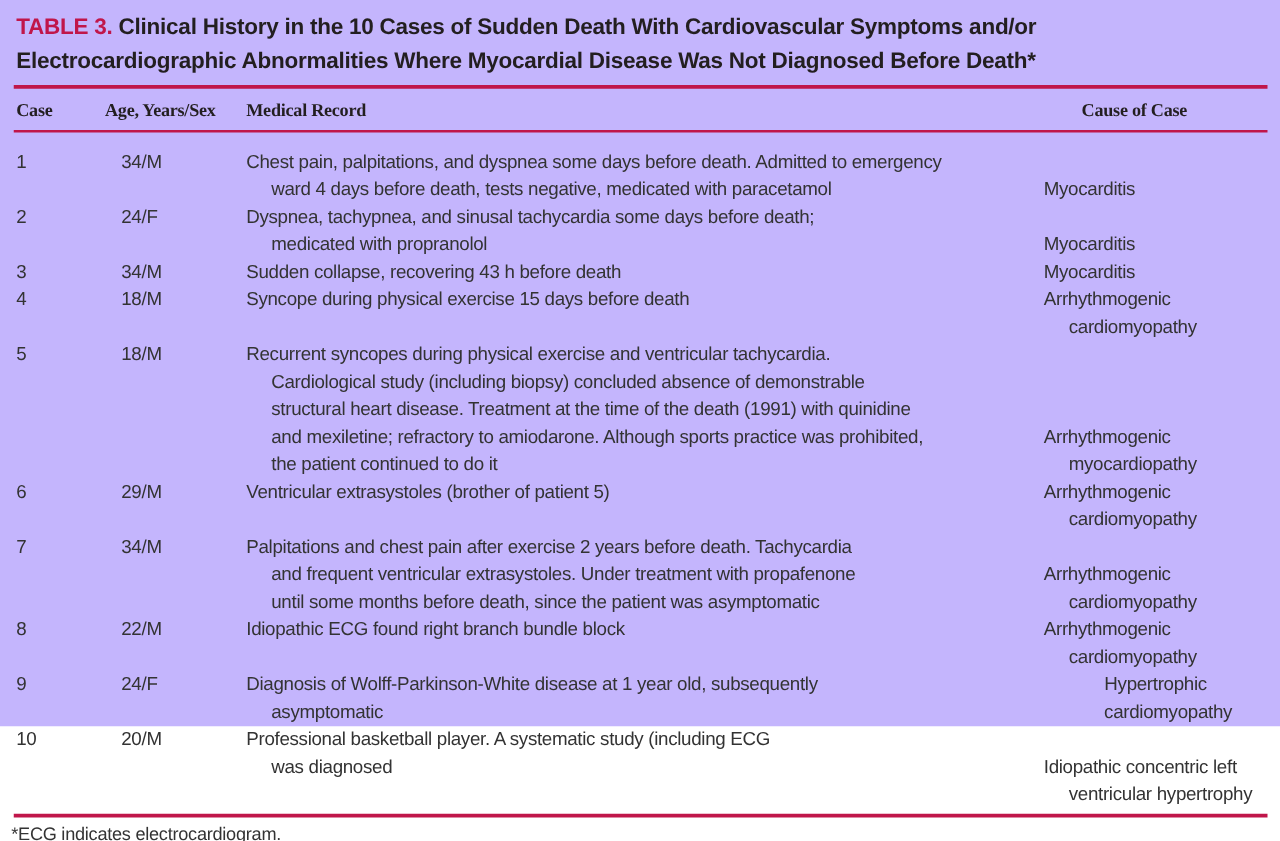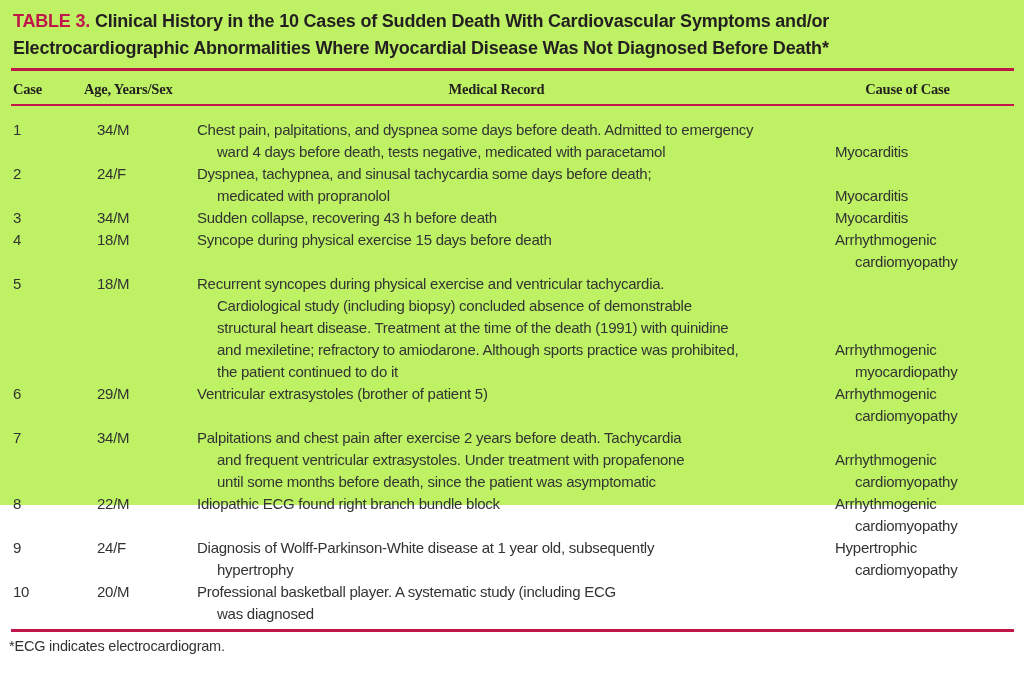--- a/index.html
+++ b/index.html
@@ -2,38 +2,38 @@
 <html><head>
 <meta charset="utf-8">
 <style>
   * { margin:0; padding:0; box-sizing:border-box; }
   html,body { background:#ffffff; }
   body {
     width:1024px; height:673px; overflow:hidden;
     font-family:"Liberation Sans","DejaVu Sans",sans-serif;
     color:#333333;
   }
-  .page { width:1024px; height:505px; padding:8px 10px 0 13px; background:#bef264; }
+  .page { width:1024px; height:581px; padding:8px 10px 0 13px; background:#c4b5fd; }
 
   
   .title { color:#231f20; font-weight:bold; font-size:18px; line-height:27px; letter-spacing:-0.2px; }
   .tnum { color:#c0164a; }
 
   
   .rule { background:#c0164a; }
   .rule-top { height:3px; margin-top:6px; margin-left:-2px; }
   .rule-mid { height:2px; margin-left:-2px; }
   .rule-bottom { height:2.5px; margin-top:4px; margin-left:-2px; }
 
   
   .grid { display:grid; grid-template-columns:71px 113px 623px 194px; }
 
   
   .hdr { padding:10px 0 6px 0; font-weight:bold; font-size:14.5px; color:#231f20; letter-spacing:-0.2px;font-family:Liberation Serif, serif; }
-  .hdr .th-mr { text-align:center; padding-right:24px; }
+  .hdr .th-mr { text-align:left; padding-right:24px; }
   .hdr .th-cause { text-align:center; padding-left:15px; padding-right:34px; }
 
   
   .tbody { padding-top:13px; font-size:15px; letter-spacing:-0.25px; }
   .row { }
   .td { }
   .td-case { line-height:22px; }
   .td-age  { line-height:22px; padding-left:13px; }
   .ln { height:22px; line-height:22px; white-space:nowrap; }
   .cont { padding-left:20px; }
@@ -155,34 +155,38 @@
         <div class="td td-cause" style="padding-top: 0px;">
           <div class="ln">Arrhythmogenic</div>
           <div class="ln cont">cardiomyopathy</div>
         </div>
       </div>
       <div class="grid row">
         <div class="td td-case">9</div>
         <div class="td td-age">24/F</div>
         <div class="td td-mr">
           <div class="ln">Diagnosis of Wolff-Parkinson-White disease at 1 year old, subsequently</div>
-          <div class="ln cont">hypertrophy</div>
+          <div class="ln cont">asymptomatic</div>
         </div>
-        <div class="td td-cause" style="padding-top: 0px;">
+        <div class="td td-cause" style="padding-top: 0px; text-align: center;">
           <div class="ln">Hypertrophic</div>
           <div class="ln cont">cardiomyopathy</div>
         </div>
       </div>
       <div class="grid row">
         <div class="td td-case">10</div>
         <div class="td td-age">20/M</div>
         <div class="td td-mr">
           <div class="ln">Professional basketball player. A systematic study (including ECG</div>
           <div class="ln cont">was diagnosed</div>
         </div>
+        <div class="td td-cause" style="padding-top: 22px;">
+          <div class="ln">Idiopathic concentric left</div>
+          <div class="ln cont">ventricular hypertrophy</div>
+        </div>
       </div>
     </div>
 
   <div class="rule rule-bottom"></div>
 
   <div class="footnote">*ECG indicates electrocardiogram.</div>
 
 </div>
 
 </body></html>

